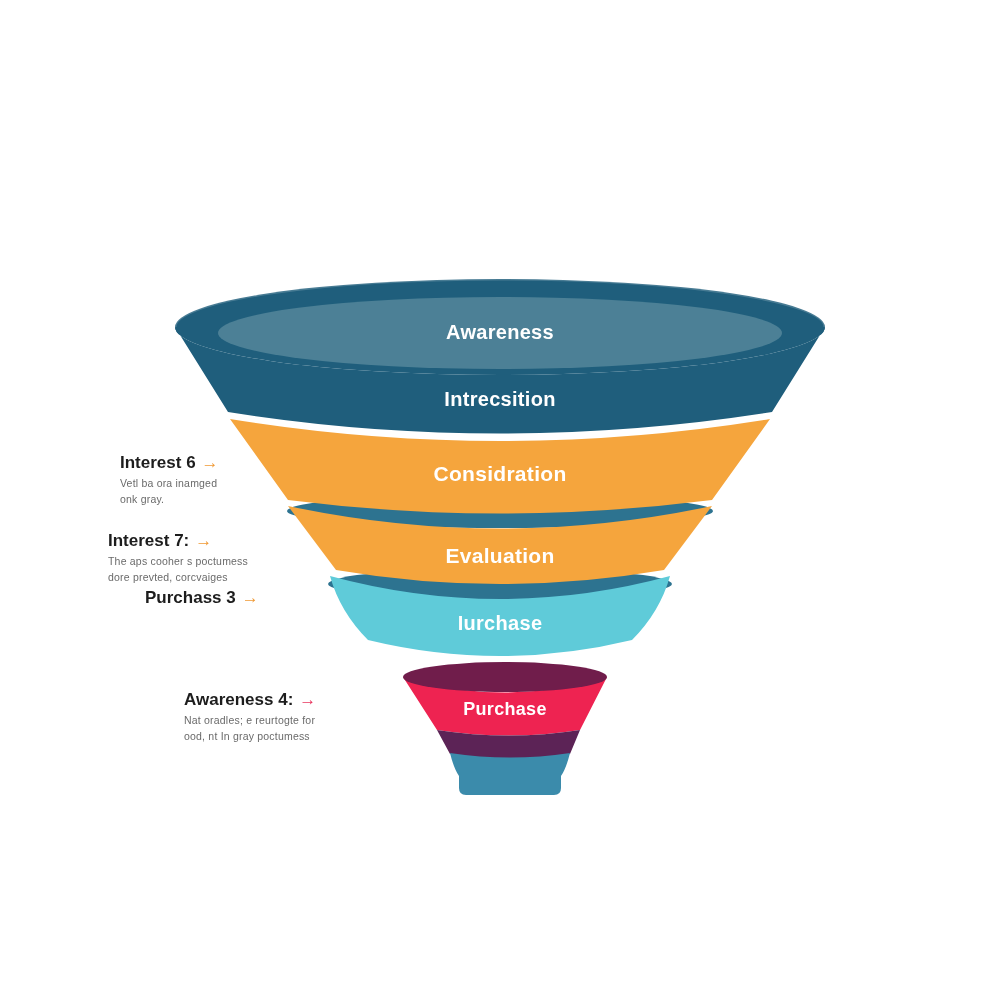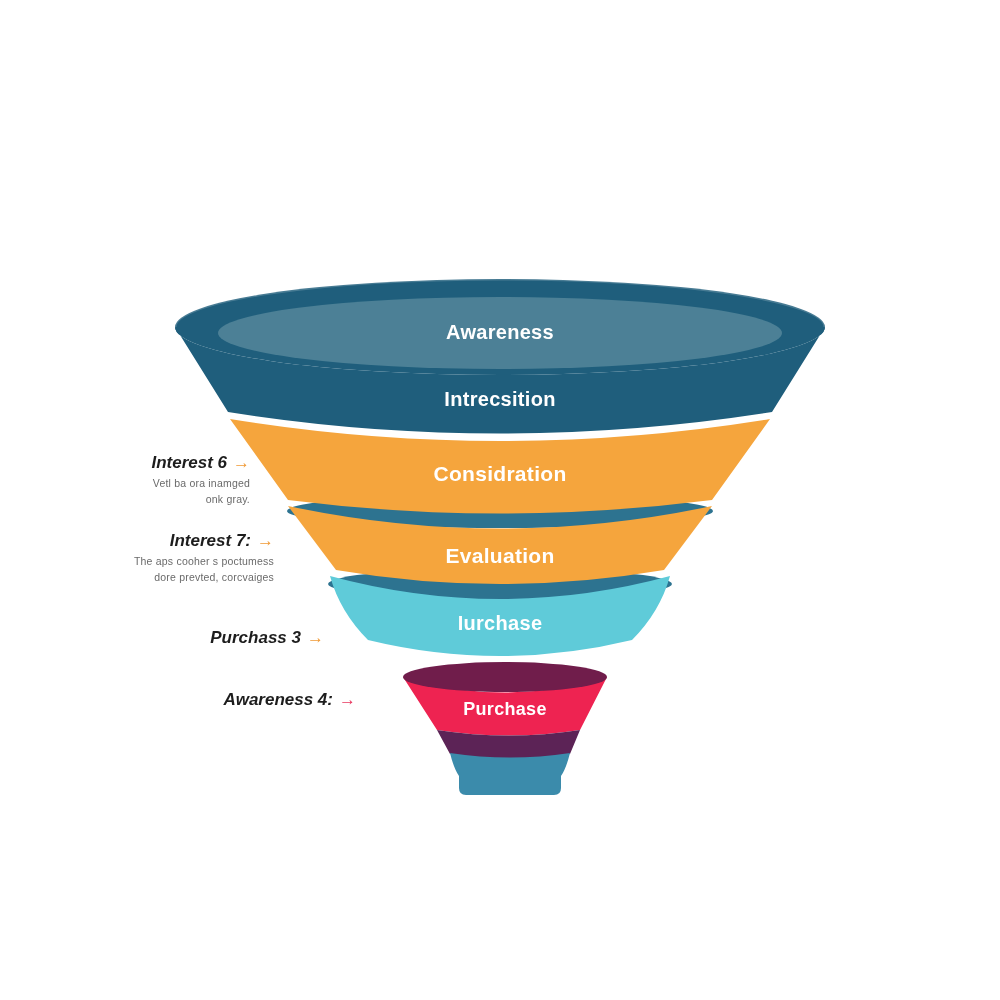--- a/index.html
+++ b/index.html
@@ -22,37 +22,35 @@
   .stage-label-lg{font-size:21px;}
   .stage-label-md{font-size:20px;}
   .stage-label-sm{font-size:18px;}
   .ann{
     position:absolute;
   }
   .ann-title{
     font-size:17px;
     font-weight:bold;
     color:#1d1d1d;
-    text-align:right;
     line-height:19px;
     white-space:nowrap;
-    font-style:italic;
   }
   .ann-arrow{
     font-weight:bold;
     margin-left:6px;
     font-size:17px;
   }
   .ann-sub{
     margin-top:4px;
     font-size:10.5px;
     color:#6a6a6a;
     line-height:1.5;
     letter-spacing:0.2px;
-    text-align:right;
+    text-align:left;
     white-space:nowrap;
   }
 </style>
 </head>
 <body>
 
 <div class="canvas">
 
   <svg width="1000" height="1000" viewBox="0 0 1000 1000">
 
@@ -103,25 +101,29 @@
   <div class="ann" style="left:108px; top:531px; width:166px;">
     <div class="ann-title">
       <span>Interest 7:</span><span class="ann-arrow" style="color: rgb(240, 154, 54);">→</span>
     </div>
     <div class="ann-sub">
       <div>The aps cooher s poctumess</div>
       <div>dore prevted, corcvaiges</div>
     </div>
   </div>
 
-  <div class="ann" style="left:145px; top:628px; width:179px;">
+  <div class="ann" style="left:145px; top:588px; width:179px;">
     <div class="ann-title">
       <span>Purchass 3</span><span class="ann-arrow" style="color: rgb(240, 154, 54);">→</span>
     </div>
   </div>
 
   <div class="ann" style="left:184px; top:690px; width:172px;">
     <div class="ann-title">
       <span>Awareness 4:</span><span class="ann-arrow" style="color: rgb(232, 54, 94);">→</span>
     </div>
+    <div class="ann-sub">
+      <div>Nat oradles; e reurtogte for</div>
+      <div>ood, nt In gray poctumess</div>
+    </div>
   </div>
 
 </div>
 
 </body></html>

